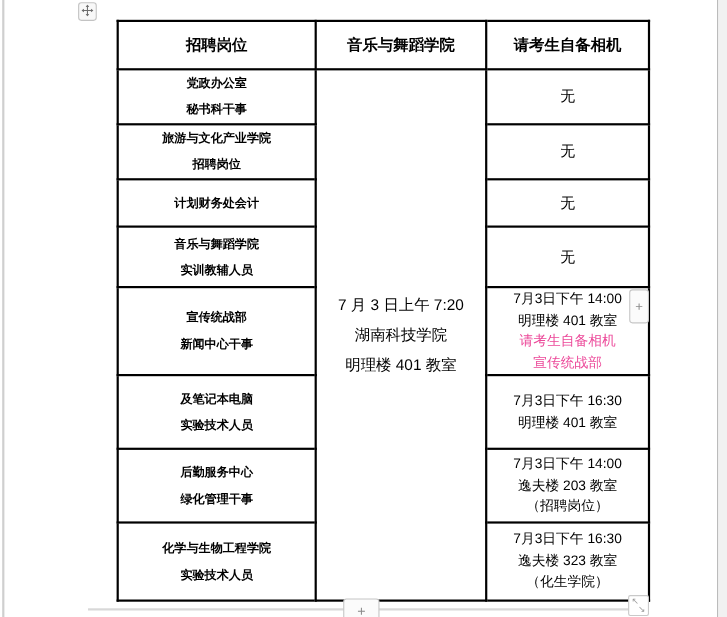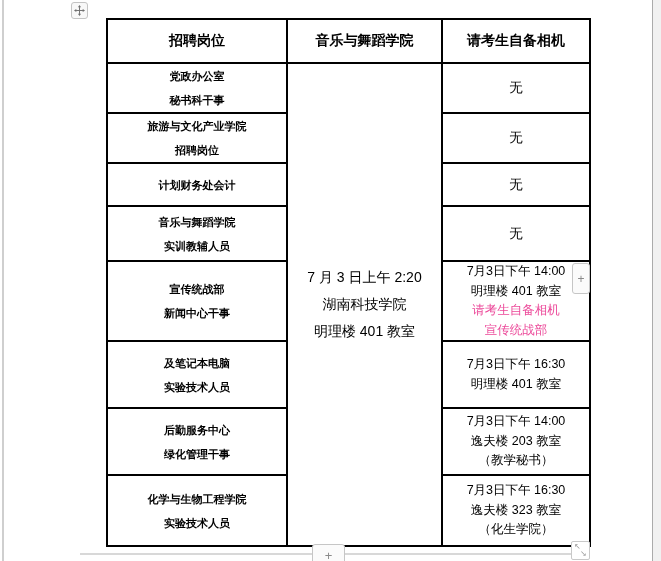--- a/index.html
+++ b/index.html
@@ -91,21 +91,21 @@
         <td class="hdr">音乐与舞蹈学院</td>
         <td class="hdr">请考生自备相机</td>
       </tr>
 
       <tr style="height:49px">
         <td class="pos">
           <div>党政办公室</div>
           <div>秘书科干事</div>
         </td>
         <td class="mid" rowspan="8">
-          <div>7 月 3 日上午 2:20</div>
+          <div>7 月 3 日上午 7:20</div>
           <div>湖南科技学院</div>
           <div>明理楼 401 教室</div>
         </td>
         <td class="test">
           <div class="none">无</div>
         </td>
       </tr>
 
       <tr style="height:48px">
         <td class="pos">
@@ -161,21 +161,21 @@
       </tr>
 
       <tr style="height:67px">
         <td class="pos">
           <div>后勤服务中心</div>
           <div>绿化管理干事</div>
         </td>
         <td class="test">
           <div>7月3日下午 14:00</div>
           <div>逸夫楼 203 教室</div>
-          <div>（教学秘书）</div>
+          <div>（招聘岗位）</div>
         </td>
       </tr>
 
       <tr style="height:71px">
         <td class="pos">
           <div>化学与生物工程学院</div>
           <div>实验技术人员</div>
         </td>
         <td class="test">
           <div>7月3日下午 16:30</div>

